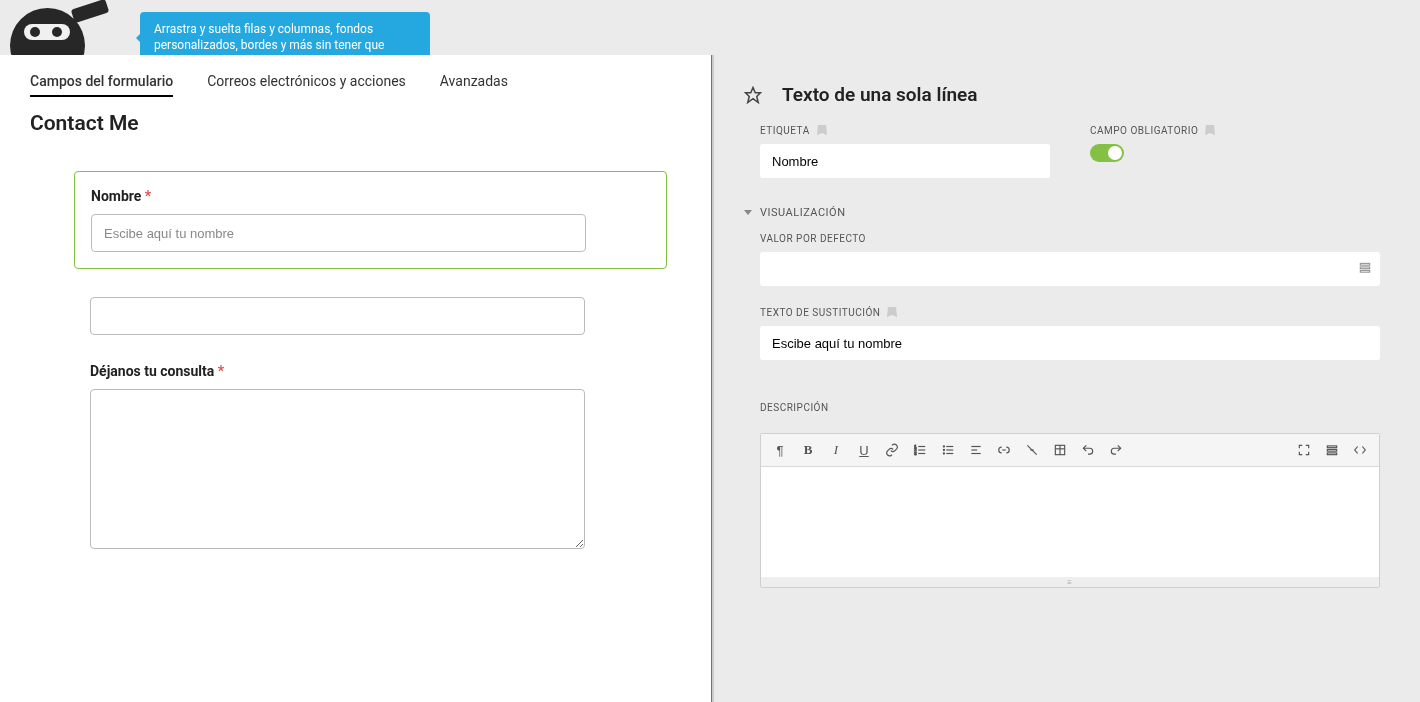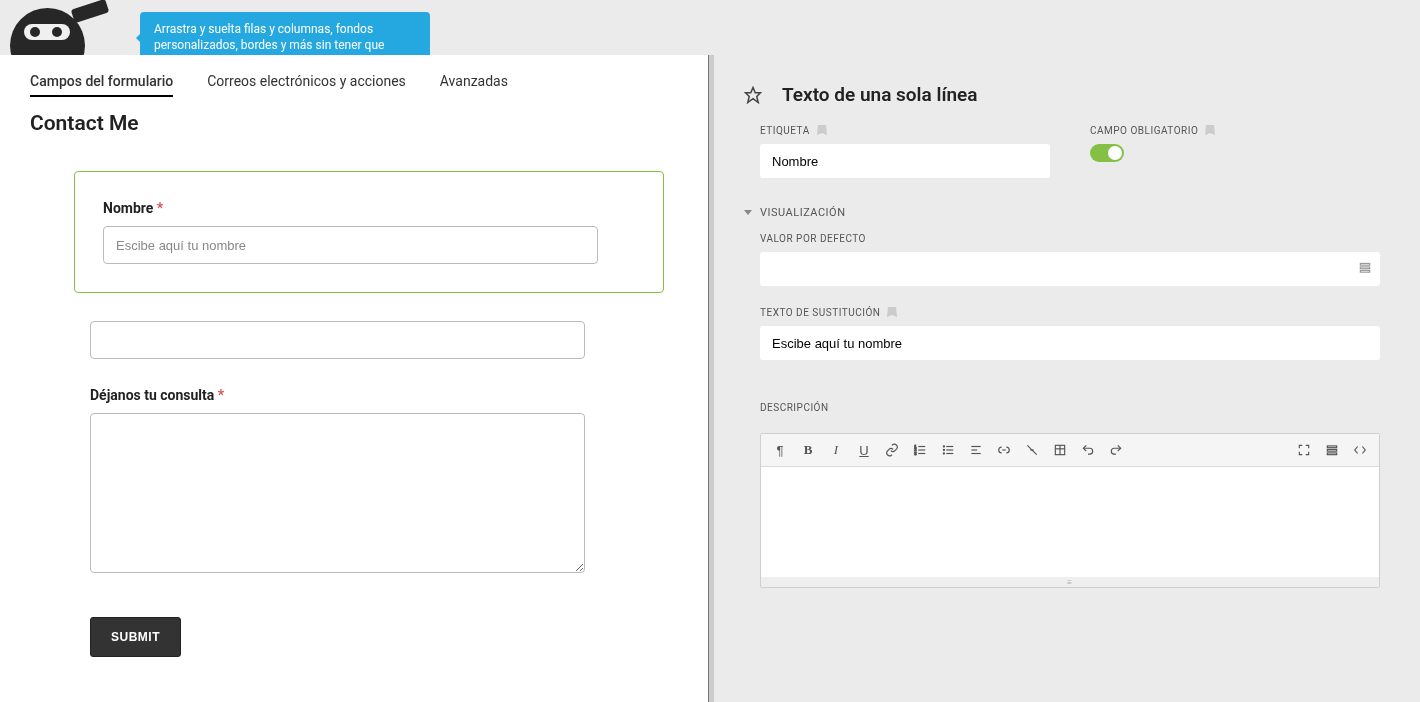--- a/index.html
+++ b/index.html
@@ -100,21 +100,21 @@
     position: absolute;
     top: 55px;
     left: 0;
     right: 0;
     bottom: 0;
   }
   .left-pane {
     width: 714px;
     background: #fff;
     position: relative;
-    border-right: 6px solid #737373;
+    border-right: 3px solid #737373;
   }
   .divider-scroll {
     position: absolute;
     right: -8px;
     top: 0;
     bottom: 0;
     width: 7px;
     background: #ccc;
     border-radius: 0;
   }
@@ -151,21 +151,21 @@
   .form-body {
     padding: 24px 60px 30px 90px;
   }
 
   .field-block {
     margin-bottom: 28px;
   }
   .field-block.selected {
     border: 1px solid #84c043;
     border-radius: 4px;
-    padding: 28px;
+    padding: 16px;
     margin-left: -16px;
     margin-right: -16px;
   }
   .field-label {
     font-size: 14px;
     font-weight: 700;
     margin-bottom: 10px;
   }
   .req { color: #d9534f; }
 
@@ -392,23 +392,20 @@
         <input class="text-input" type="text" style="">
       </div>
 
       <div class="field-block">
         <div class="field-label">
           <span>Déjanos tu consulta</span> <span class="req">*</span>
         </div>
         <textarea class="textarea-input" style=""></textarea>
       </div>
 
-      <div class="field-block" style="margin-top:40px;">
-        <button class="submit-btn">SUBMIT</button>
-      </div>
 
     </div>
 
     <div class="divider-scroll"></div>
   </div>
 
   <div class="right-pane">
 
     <div class="section-header">
       <span class="star-icon">

